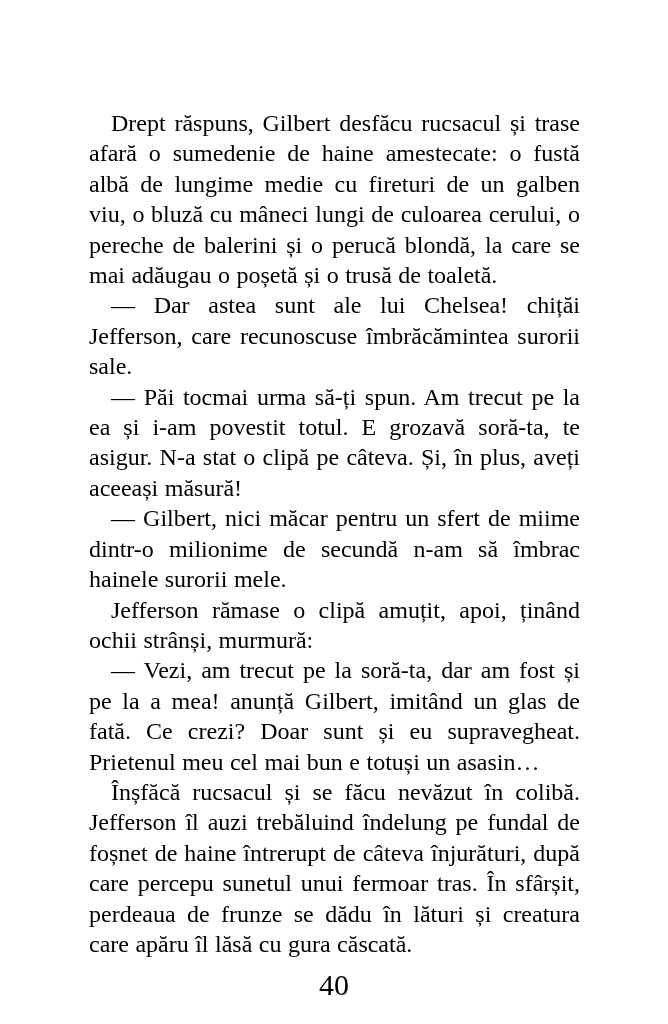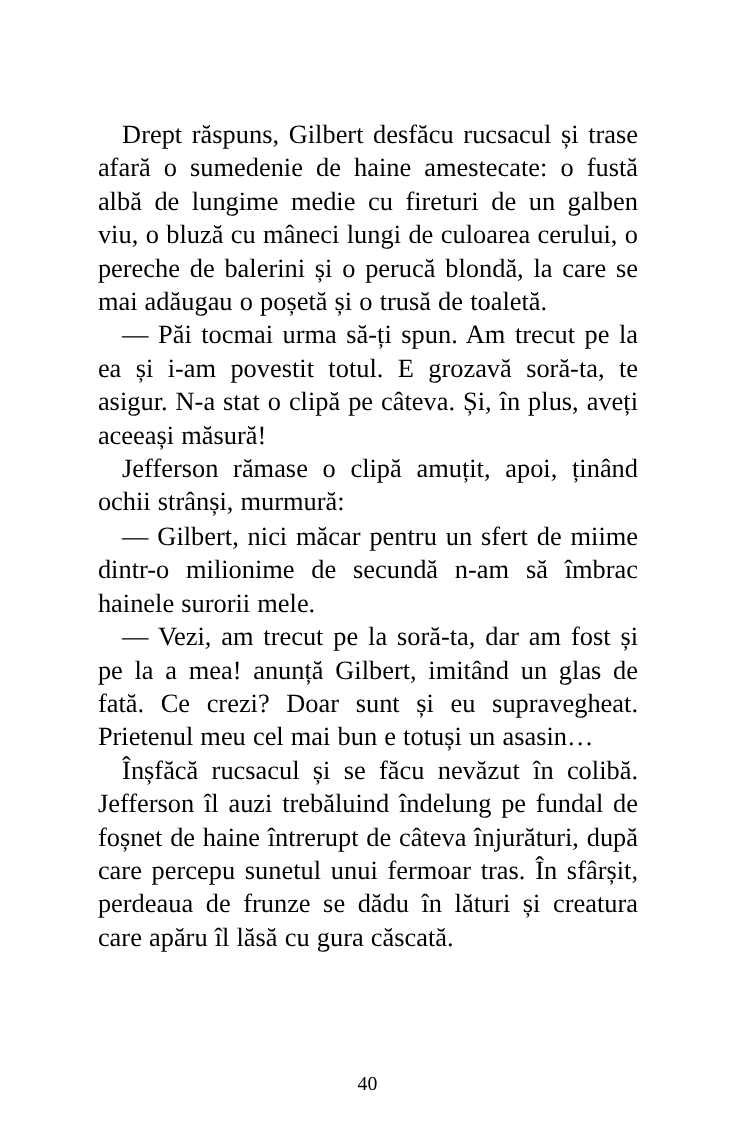--- a/index.html
+++ b/index.html
@@ -32,30 +32,31 @@
     hyphens: auto;
     -webkit-hyphens: auto;
     word-spacing: 0.02em;
   }
   .page-number {
     position: absolute;
     top: 944px;
     left: 0;
     width: 100%;
     text-align: center;
-    font-size: 18px;
+    font-size: 30px;
     line-height: 26px;
   }
 </style>
 </head>
 <body>
 
 <div class="page" style="background: rgb(255, 255, 255); color: #000000; margin-top: 28px;">
   <div class="text-block" id="text-block">
       <p class="para">Drept răspuns, Gilbert desfăcu rucsacul și trase afară o sumedenie de haine amestecate: o fustă albă de lungime medie cu fireturi de un galben viu, o bluză cu mâneci lungi de culoarea cerului, o pereche de balerini și o perucă blondă, la care se mai adăugau o poșetă și o trusă de toaletă.</p>
+      <p class="para">— Dar astea sunt ale lui Chelsea! chițăi Jefferson, care recunoscuse îmbrăcămintea surorii sale.</p>
       <p class="para">— Păi tocmai urma să-ți spun. Am trecut pe la ea și i-am povestit totul. E grozavă soră-ta, te asigur. N-a stat o clipă pe câteva. Și, în plus, aveți aceeași măsură!</p>
+      <p class="para">— Gilbert, nici măcar pentru un sfert de miime dintr-o milionime de secundă n-am să îmbrac hainele surorii mele.</p>
       <p class="para">Jefferson rămase o clipă amuțit, apoi, ținând ochii strânși, murmură:</p>
-      <p class="para">— Gilbert, nici măcar pentru un sfert de miime dintr-o milionime de secundă n-am să îmbrac hainele surorii mele.</p>
       <p class="para">— Vezi, am trecut pe la soră-ta, dar am fost și pe la a mea! anunță Gilbert, imitând un glas de fată. Ce crezi? Doar sunt și eu supravegheat. Prietenul meu cel mai bun e totuși un asasin…</p>
       <p class="para">Înșfăcă rucsacul și se făcu nevăzut în colibă. Jefferson îl auzi trebăluind îndelung pe fundal de foșnet de haine întrerupt de câteva înjurături, după care percepu sunetul unui fermoar tras. În sfârșit, perdeaua de frunze se dădu în lături și creatura care apăru îl lăsă cu gura căscată.</p>
     </div>
   <div class="page-number">40</div>
 </div>
 
 </body></html>

